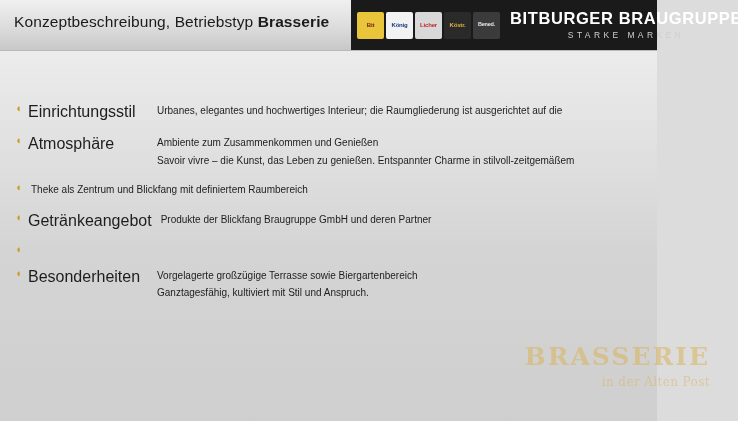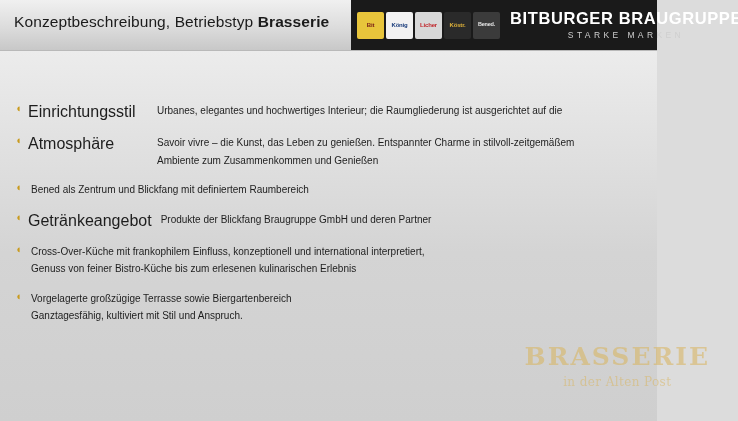--- a/index.html
+++ b/index.html
@@ -162,20 +162,21 @@
     opacity: 0.55;
     line-height: 1;
   }
   .wm-sub {
     margin-top: 6px;
     font-family: "DejaVu Serif", serif;
     font-size: 12px;
     color: #d9b45c;
     opacity: 0.5;
     letter-spacing: 0.4px;
+    text-align: right;
   }
 </style>
 </head>
 <body>
 
 <div class="slide">
 
   <div class="header">
     <div class="title">
       <span>Konzeptbeschreibung, Betriebstyp </span><span class="strong">Brasserie</span>
@@ -204,50 +205,47 @@
         <div class="label">Einrichtungsstil</div>
         <div class="value">
           <span class="line">Urbanes, elegantes und hochwertiges Interieur; die Raumgliederung ist ausgerichtet auf die</span>
         </div>
       </div>
 
       <div class="row">
         <div class="bullet">◖</div>
         <div class="label">Atmosphäre</div>
         <div class="value">
+          <span class="line">Ambiente zum Zusammenkommen und Genießen</span>
           <span class="line">Savoir vivre – die Kunst, das Leben zu genießen. Entspannter Charme in stilvoll-zeitgemäßem</span>
-          <span class="line">Ambiente zum Zusammenkommen und Genießen</span>
-        </div>
-      </div>
-
-      <div class="row">
-        <div class="bullet">◖</div>
-        <div class="value">
-          <span class="line">Bened als Zentrum und Blickfang mit definiertem Raumbereich</span>
+        </div>
+      </div>
+
+      <div class="row">
+        <div class="bullet">◖</div>
+        <div class="value">
+          <span class="line">Theke als Zentrum und Blickfang mit definiertem Raumbereich</span>
         </div>
       </div>
 
       <div class="row">
         <div class="bullet">◖</div>
         <div class="label">Getränkeangebot</div>
         <div class="value">
           <span class="line">Produkte der Blickfang Braugruppe GmbH und deren Partner</span>
         </div>
       </div>
 
       <div class="row">
         <div class="bullet">◖</div>
-        <div class="value">
-          <span class="line">Cross-Over-Küche mit frankophilem Einfluss, konzeptionell und international interpretiert,</span>
-          <span class="line">Genuss von feiner Bistro-Küche bis zum erlesenen kulinarischen Erlebnis</span>
-        </div>
-      </div>
-
-      <div class="row">
-        <div class="bullet">◖</div>
+      </div>
+
+      <div class="row">
+        <div class="bullet">◖</div>
+        <div class="label">Besonderheiten</div>
         <div class="value">
           <span class="line">Vorgelagerte großzügige Terrasse sowie Biergartenbereich</span>
           <span class="line">Ganztagesfähig, kultiviert mit Stil und Anspruch.</span>
         </div>
       </div>
 
     </div>
 
     <div class="watermark">
       <div class="wm-main">BRASSERIE</div>

